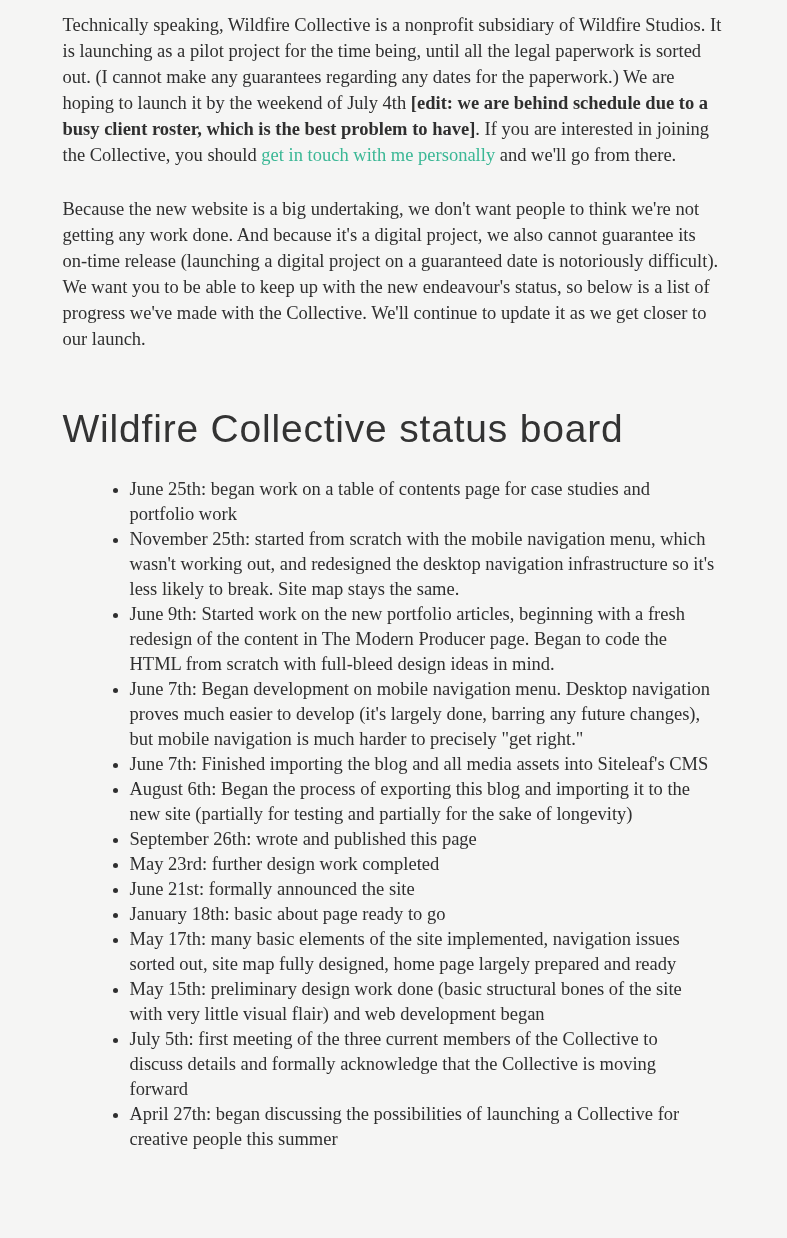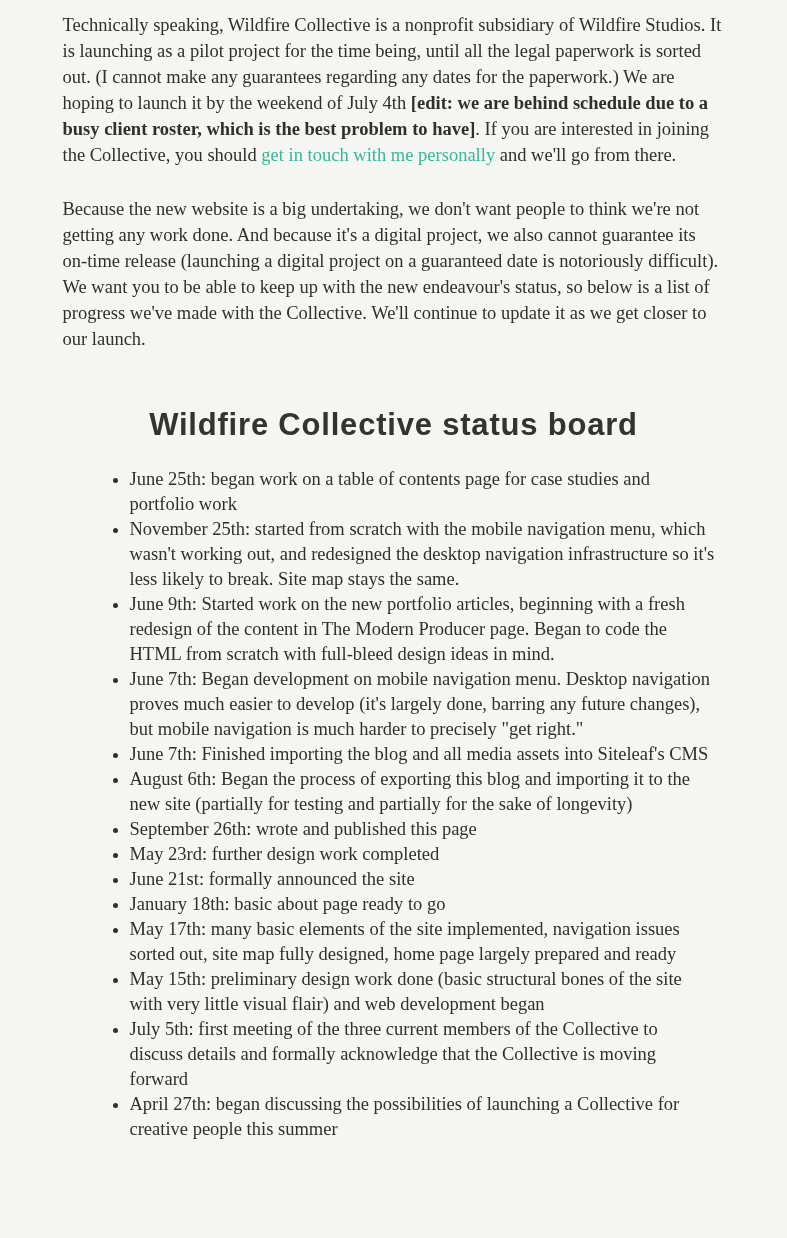--- a/index.html
+++ b/index.html
@@ -37,24 +37,23 @@
   }
   p.body-paragraph.second { margin-top: 28px; }
   .bold-segment { font-weight: bold; }
   a.inline-link {
     color: var(--link-color, #3ab795);
     text-decoration: none;
     cursor: pointer;
   }
   h2.section-title {
     font-family: "Liberation Sans", "DejaVu Sans", sans-serif;
-    font-weight: 700;
-    font-size: 31px;
+    font-weight: 400;
+    font-size: 39px;
     line-height: 1.2;
-    text-align: center;
     color: var(--heading-color, #333);
     letter-spacing: 0.8px;
     margin: 54px 0 24px 0;
   }
   ul.status-list {
     margin: 9px;
     padding: 0 0 0 58px;
     list-style: disc outside;
   }
   ul.status-list li {

